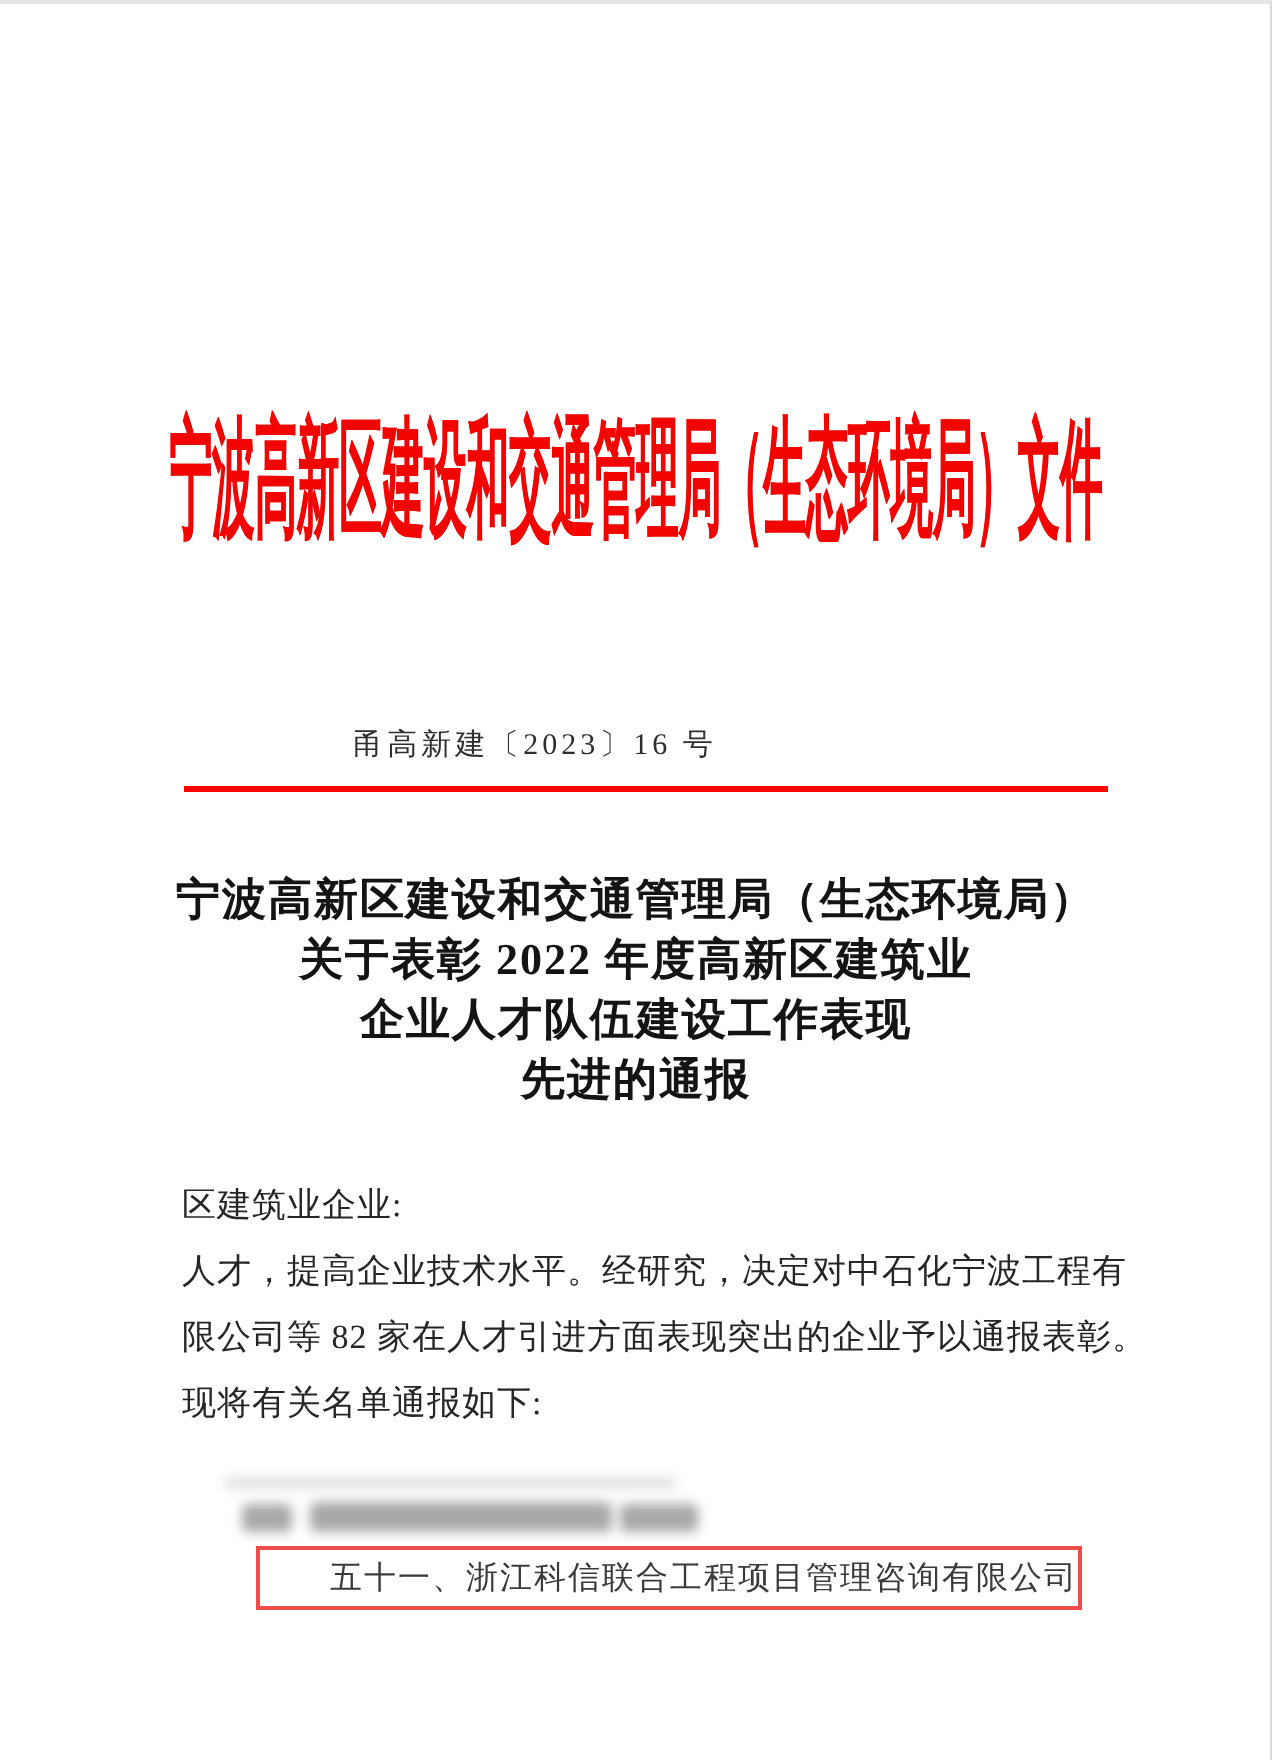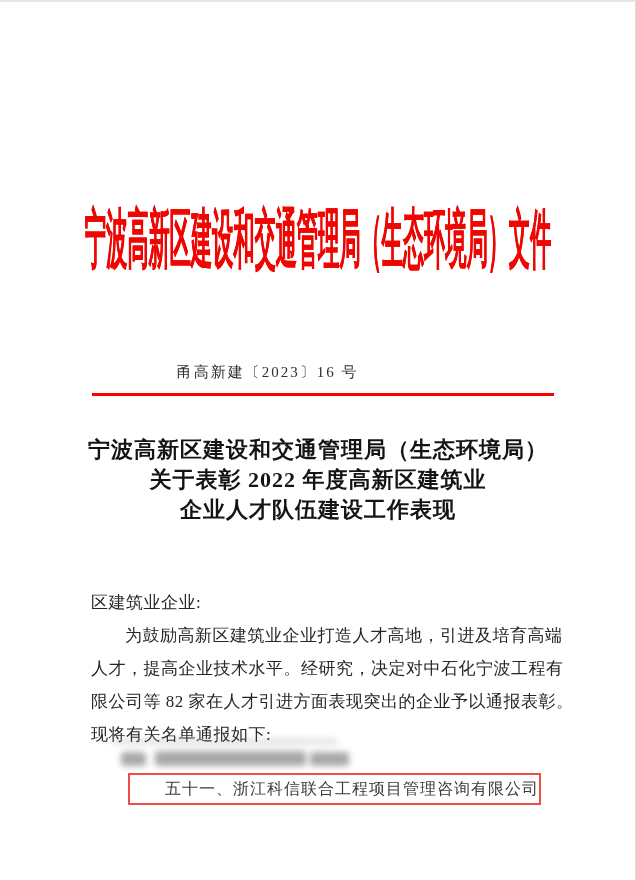--- a/index.html
+++ b/index.html
@@ -130,25 +130,25 @@
   </div>
 
   <div class="doc-number">甬高新建〔2023〕16 号</div>
 
   <div class="red-rule"></div>
 
   <div class="notice-title">
     <div class="t-line">宁波高新区建设和交通管理局（生态环境局）</div>
     <div class="t-line">关于表彰 2022 年度高新区建筑业</div>
     <div class="t-line">企业人才队伍建设工作表现</div>
+    <div class="t-line">先进的通报</div>
   </div>
 
   <div class="body-text">
     <div class="b-line">区建筑业企业:</div>
-    <div class="b-line b-indent">为鼓励高新区建筑业企业打造人才高地，引进及培育高端</div>
     <div class="b-line">人才，提高企业技术水平。经研究，决定对中石化宁波工程有</div>
     <div class="b-line">限公司等 82 家在人才引进方面表现突出的企业予以通报表彰。</div>
     <div class="b-line">现将有关名单通报如下:</div>
   </div>
 
   <div>
     <div class="blur-smear" style="left:112px; top:737px; width:226px; height:5px;"></div>
     <div class="blur-blob" style="left:121px; top:750px; width:25px; height:14px;"></div>
     <div class="blur-blob" style="left:155px; top:749px; width:151px; height:15px;"></div>
     <div class="blur-blob" style="left:310px; top:750px; width:39px; height:14px;"></div>

